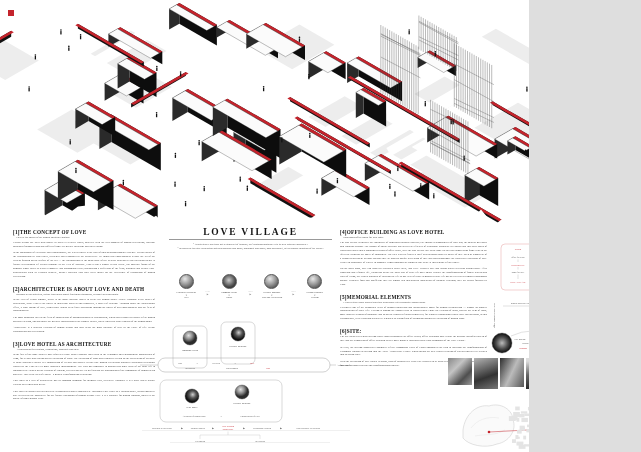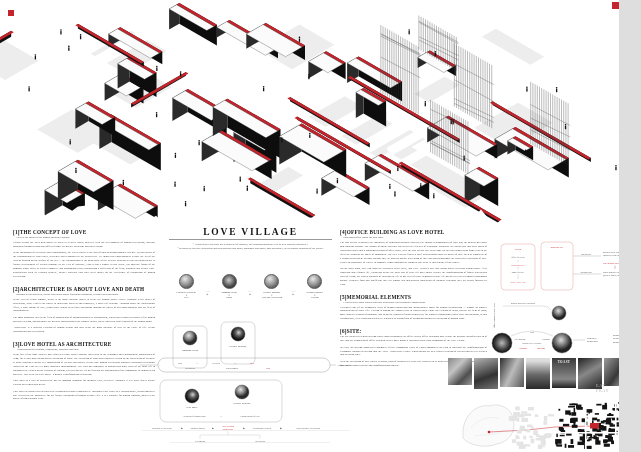--- a/index.html
+++ b/index.html
@@ -1,16 +1,16 @@
 <!DOCTYPE html>
 <html><head>
 <meta charset="utf-8">
 <style>
   html,body{margin:0;padding:0;background:#dedede;}
-  #board{position:relative;width:619px;height:452px;background:#fff;overflow:hidden;
+  #board{position:relative;width:529px;height:452px;background:#fff;overflow:hidden;
          font-family:"Liberation Serif", serif;color:#222;}
   
   .col{position:absolute;top:229px;}
   #col-left{left:13px;width:142px;}
   #col-mid{left:340px;width:147px;}
   .sec{margin-bottom:7px;}
   .sec h3{font-size:5.2px;font-weight:bold;letter-spacing:.25px;margin:0 0 1px 0;color:#111;}
   .sec .sub{font-size:2.7px;font-style:italic;color:#555;margin:0 0 2px 0;}
   .sec p{font-size:2.7px;line-height:1.45;text-align:justify;color:#3c3c3c;margin:0 0 2.6px 0;}
   

